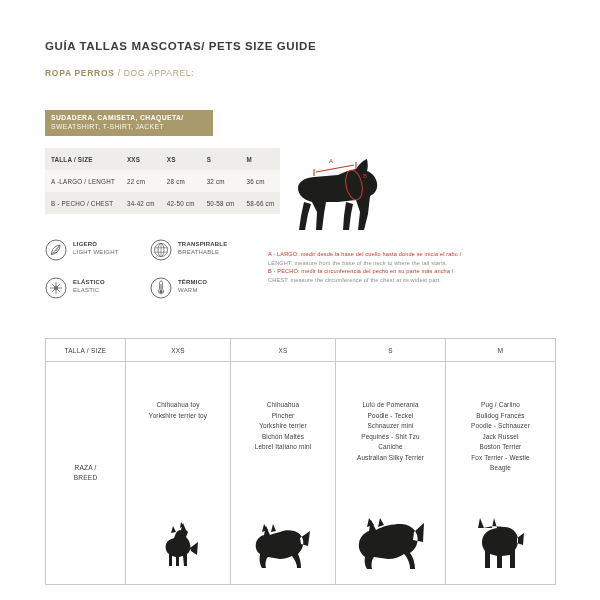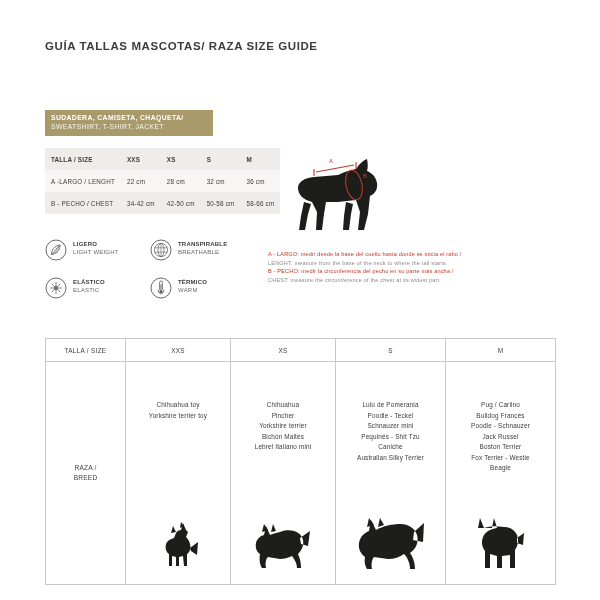--- a/index.html
+++ b/index.html
@@ -203,21 +203,24 @@
     line-height: 10px;
     letter-spacing: 0.2px;
   }
   svg { display: block; }
 </style>
 </head>
 <body>
 
 <div class="page">
 
-  <div class="title">GUÍA TALLAS MASCOTAS/ RAZA SIZE GUIDE</div>
+  <div class="title">GUÍA TALLAS MASCOTAS/ PETS SIZE GUIDE</div>
+  <div class="subtitle">
+    <span class="sub-es">ROPA PERROS</span><span class="sub-en"> / </span><span class="sub-en">DOG APPAREL:</span>
+  </div>
 
   <div class="cat-band">
     <div class="l1">SUDADERA, CAMISETA, CHAQUETA/</div>
     <div class="l2">SWEATSHIRT, T-SHIRT, JACKET</div>
   </div>
 
   <table class="size-table">
     <tbody>
         <tr class="row-head">
       <td class="c0">TALLA / SIZE</td>

